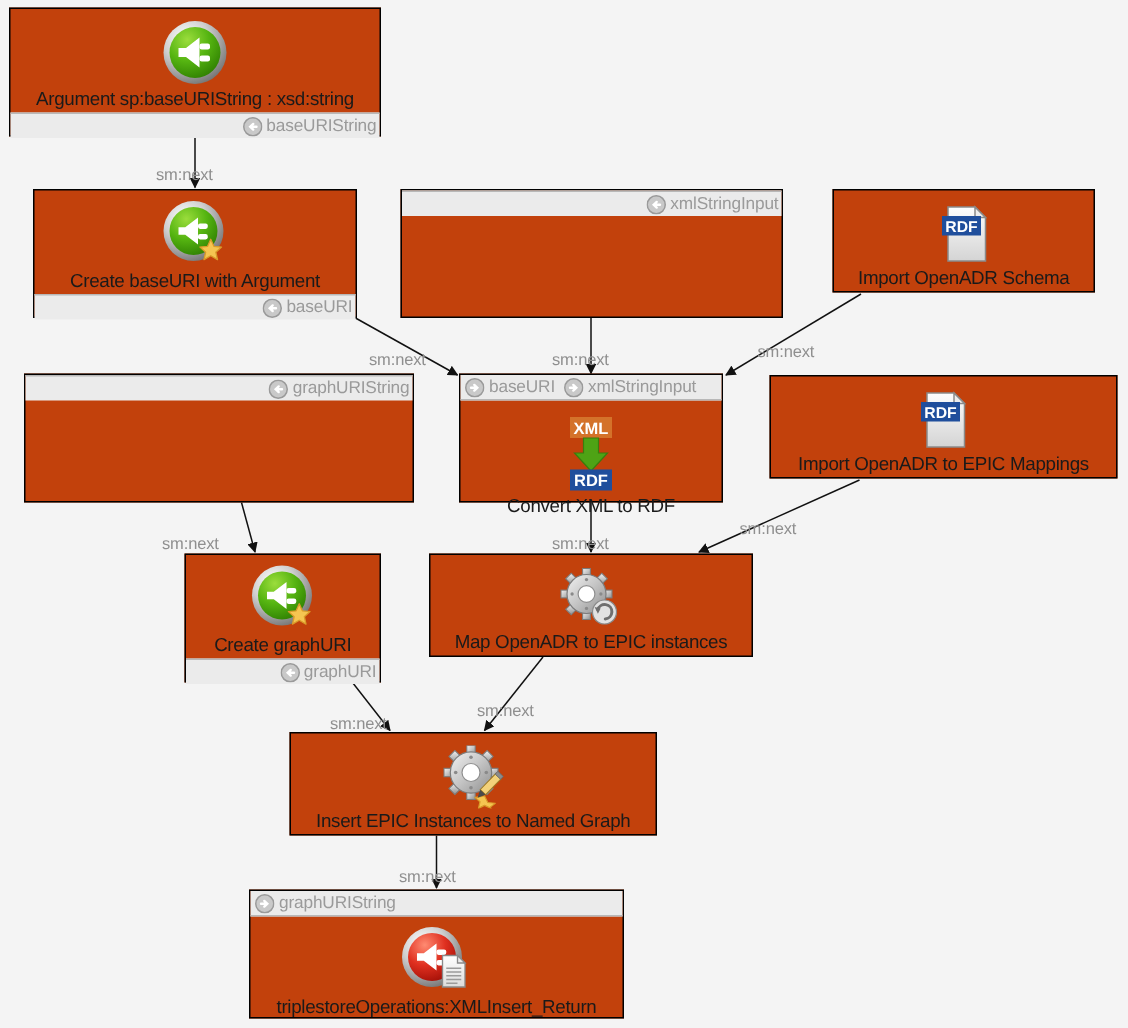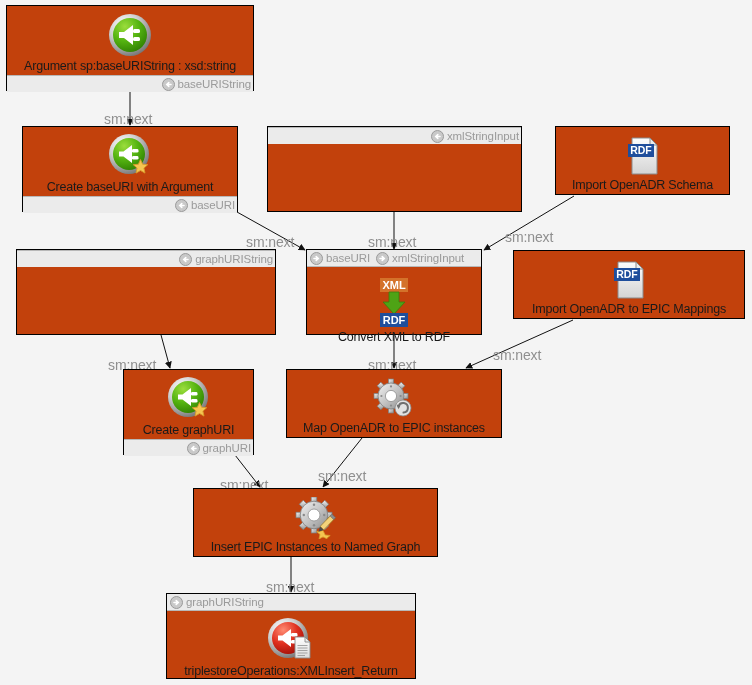--- a/index.html
+++ b/index.html
@@ -95,21 +95,21 @@
     display: flex;
     align-items: flex-end;
     justify-content: center;
     margin-bottom: 1px;
   }
   .icon-wrap.small { width: 48px; height: 46px; }
   .icon-wrap.xmlrdf { width: 64px; height: 58px; }
 
   .edge-label {
     position: absolute;
-    font-size: 14px;
+    font-size: 11px;
     color: #8f8f8f;
     white-space: nowrap;
     letter-spacing: -0.1px;
   }
 </style>
 </head>
 <body>
 
 <div id="canvas">
 

